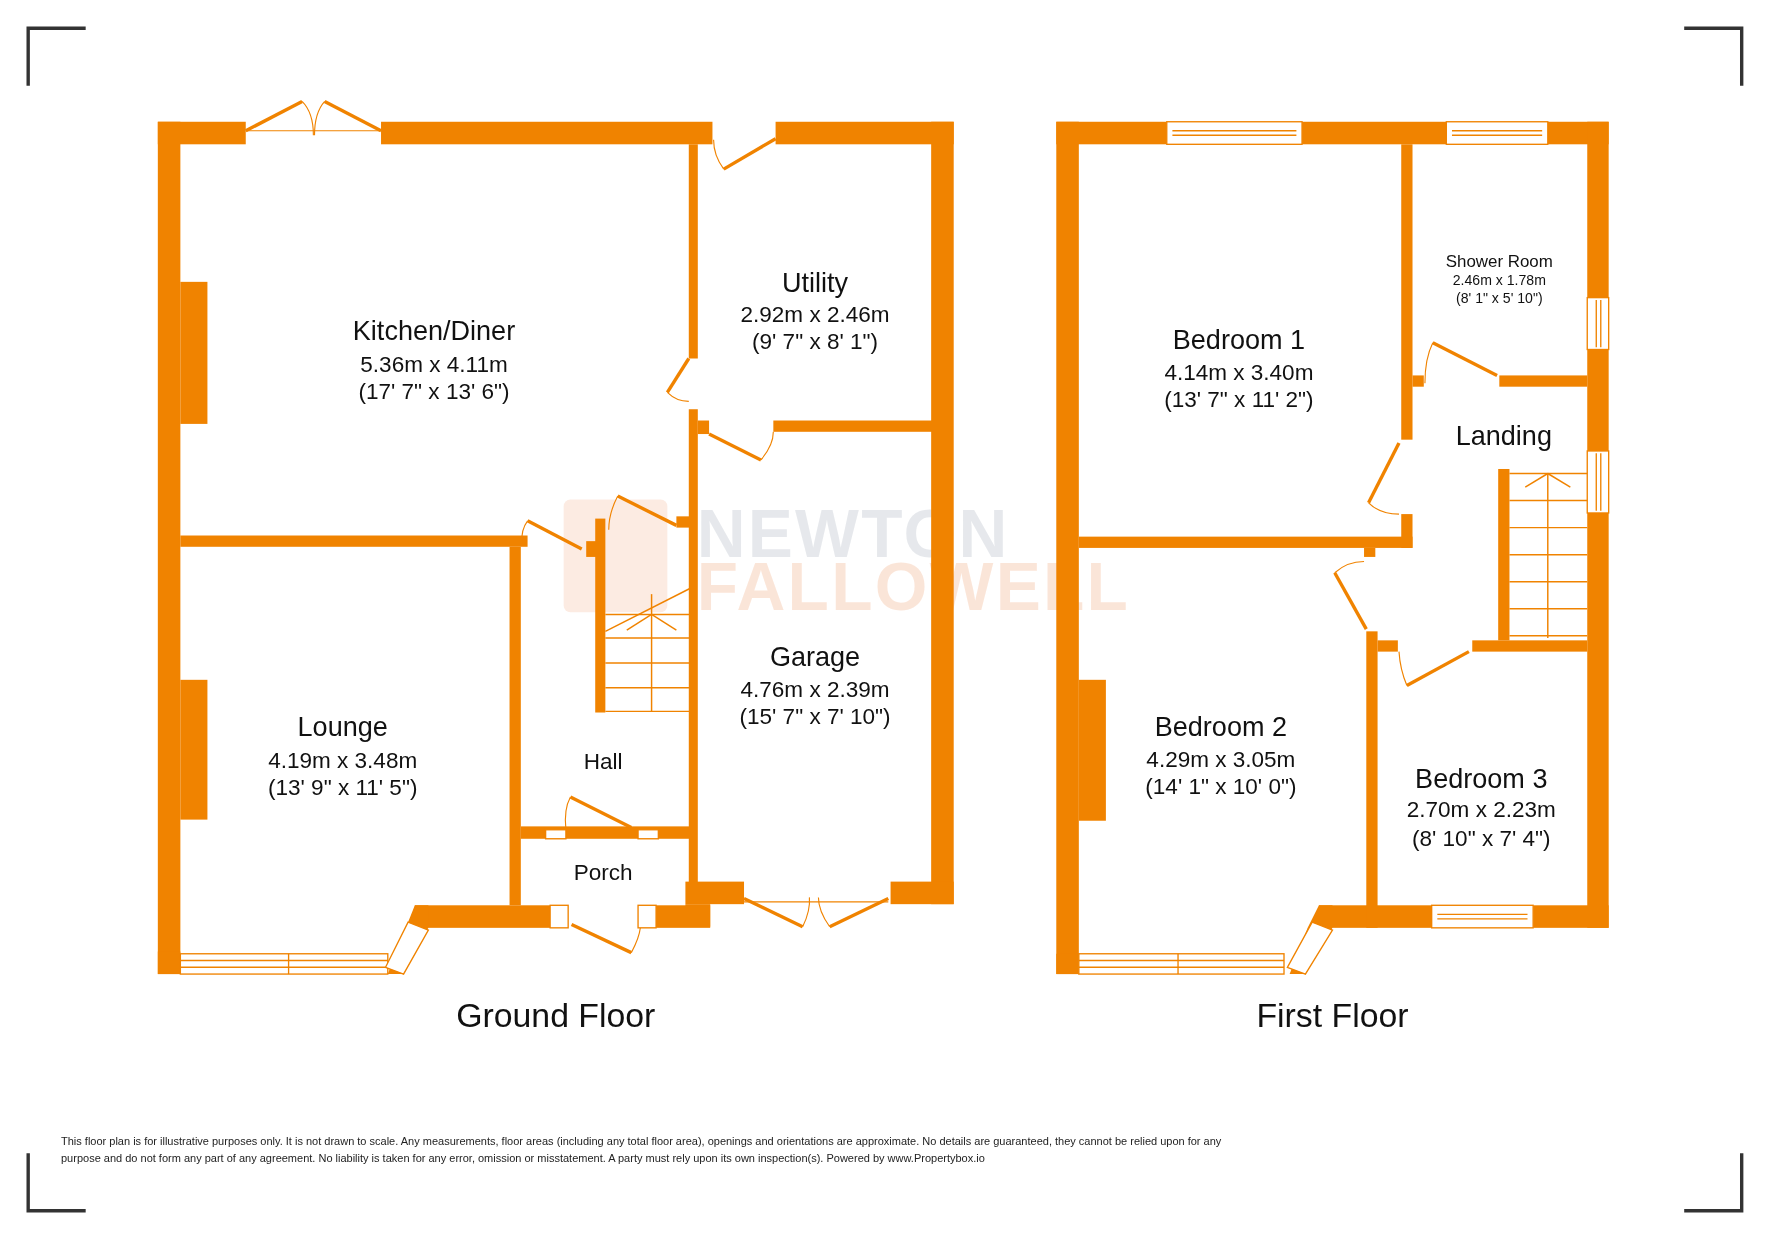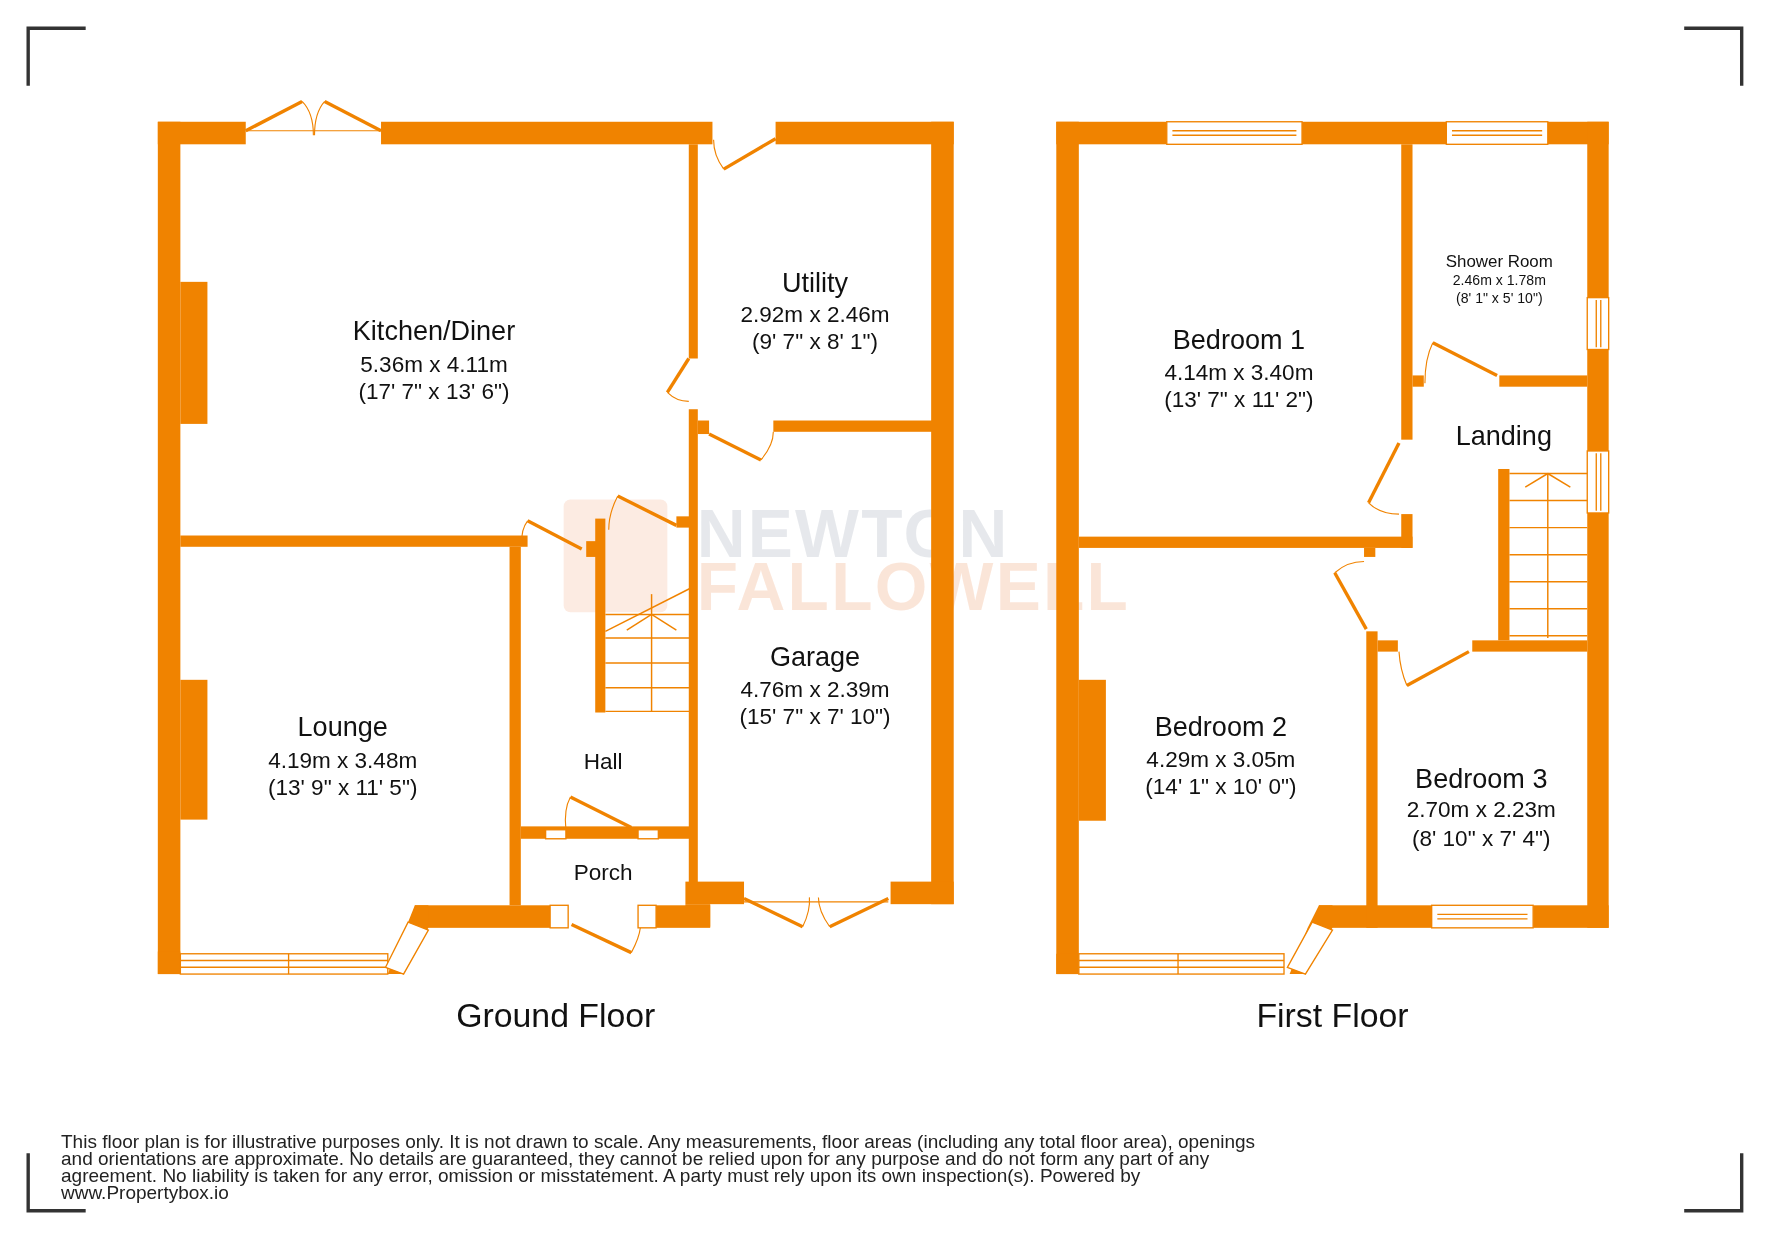--- a/index.html
+++ b/index.html
@@ -8,21 +8,21 @@
   .wall{fill:#f08300;}
   .thin{stroke:#f08300;fill:none;}
   .win{fill:#ffffff;stroke:#f08300;stroke-width:1.2;}
   .winline{stroke:#f08300;stroke-width:1.2;}
   .room-name{font-family:"Liberation Sans",sans-serif;fill:#111;text-anchor:middle;}
   .room-dim{font-family:"Liberation Sans",sans-serif;fill:#111;text-anchor:middle;}
   .floor-label{font-family:"Liberation Sans",sans-serif;fill:#111;text-anchor:middle;font-size:30px;}
   .wm1{font-family:"Liberation Sans",sans-serif;font-weight:bold;fill:#c9ced6;opacity:0.45;font-size:60px;letter-spacing:2px;}
   .wm2{font-family:"Liberation Sans",sans-serif;font-weight:bold;fill:#f6c7ab;opacity:0.45;font-size:60px;letter-spacing:2px;}
   .corner{stroke:#333;stroke-width:3;fill:none;}
-  .disclaimer{position:absolute;left:61px;top:1133px;width:1200px;font-family:"Liberation Sans",sans-serif;font-size:19px;line-height:17px;color:#222;}
+  .disclaimer{position:absolute;left:61px;top:1133px;width:1200px;font-family:"Liberation Sans",sans-serif;font-size:11px;line-height:17px;color:#222;}
 </style>
 </head>
 <body>
 
 <svg class="plan" viewBox="0 0 1571 1099" preserveAspectRatio="none" xmlns="http://www.w3.org/2000/svg">
 
   <g>
     <path class="corner" d="M25,76 V25 H76"></path>
     <path class="corner" d="M1494,25 H1545 V76"></path>
     <path class="corner" d="M25,1023 V1074 H76"></path>

